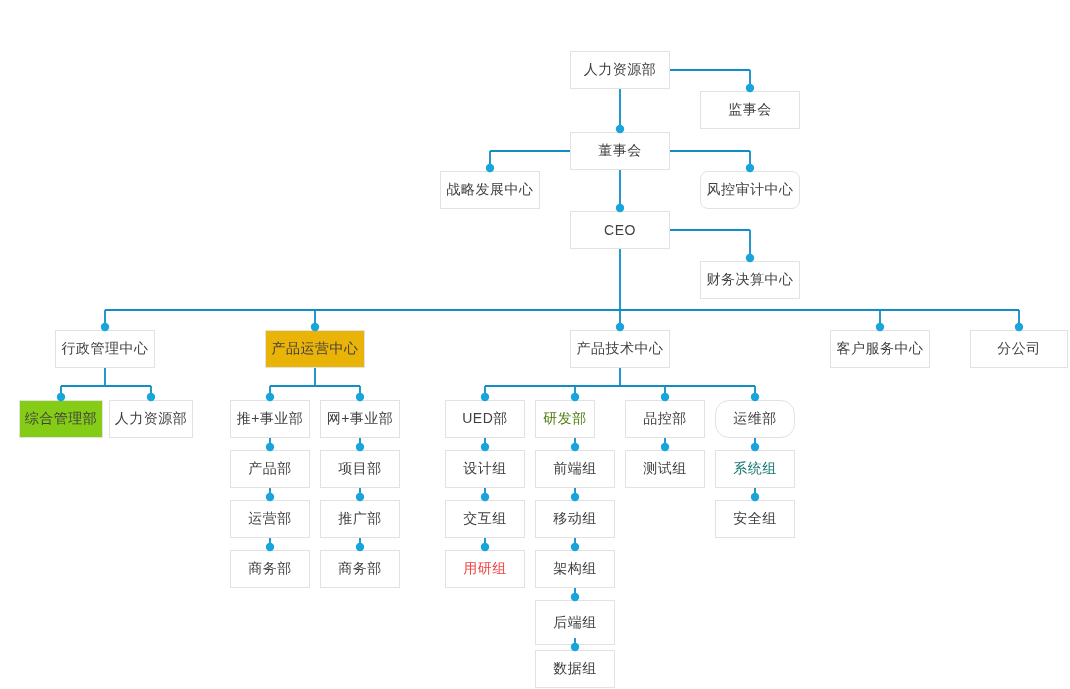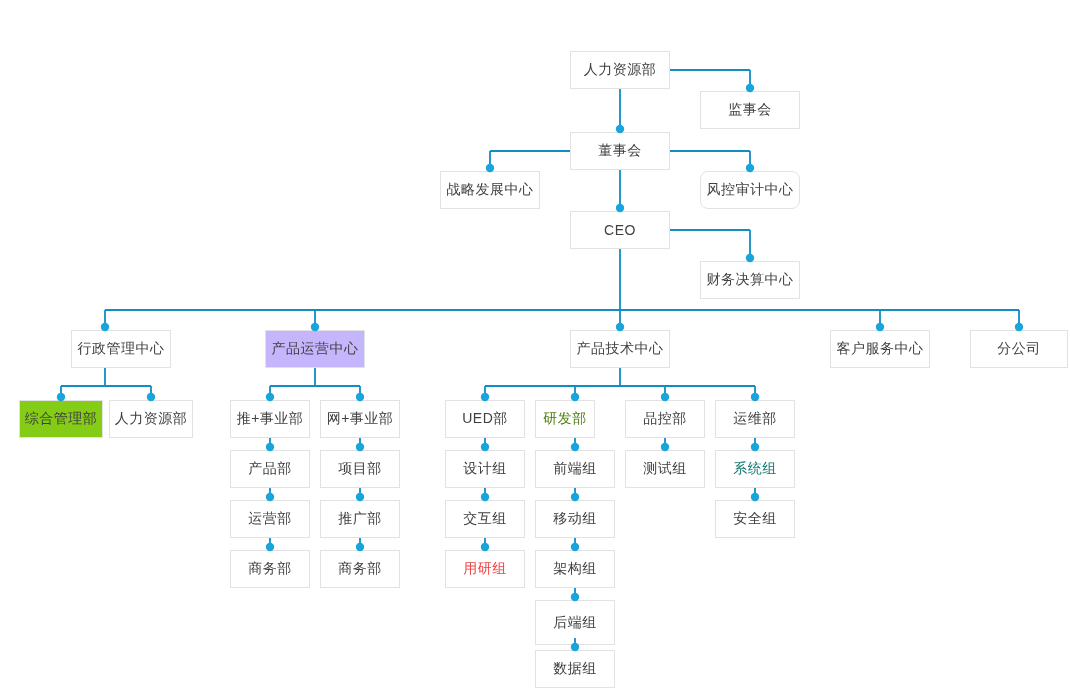--- a/index.html
+++ b/index.html
@@ -37,33 +37,33 @@
 <body>
 
 <div id="org-canvas" style="width: 1070px; height: 689px; background: rgb(255, 255, 255);">
     <div class="node" style="left: 570px; top: 51px; width: 100px; height: 38px; border-color: rgb(226, 226, 226); background: rgb(255, 255, 255); color: rgb(64, 64, 64);">人力资源部</div>
     <div class="node" style="left: 700px; top: 91px; width: 100px; height: 38px; border-color: rgb(226, 226, 226); background: rgb(255, 255, 255); color: rgb(64, 64, 64);">监事会</div>
     <div class="node" style="left: 570px; top: 132px; width: 100px; height: 38px; border-color: rgb(226, 226, 226); background: rgb(255, 255, 255); color: rgb(64, 64, 64);">董事会</div>
     <div class="node" style="left: 440px; top: 171px; width: 100px; height: 38px; border-color: rgb(226, 226, 226); background: rgb(255, 255, 255); color: rgb(64, 64, 64);">战略发展中心</div>
     <div class="node" style="left: 700px; top: 171px; width: 100px; height: 38px; border-color: rgb(226, 226, 226); background: rgb(255, 255, 255); color: rgb(64, 64, 64); border-radius: 8px;">风控审计中心</div>
     <div class="node" style="left: 570px; top: 211px; width: 100px; height: 38px; border-color: rgb(226, 226, 226); background: rgb(255, 255, 255); color: rgb(64, 64, 64);">CEO</div>
     <div class="node" style="left: 700px; top: 261px; width: 100px; height: 38px; border-color: rgb(226, 226, 226); background: rgb(255, 255, 255); color: rgb(64, 64, 64);">财务决算中心</div>
-    <div class="node" style="left: 71px; top: 330px; width: 100px; height: 38px; border-color: rgb(226, 226, 226); background: rgb(255, 255, 255); color: rgb(64, 64, 64);">行政管理中心</div>
-    <div class="node" style="left: 265px; top: 330px; width: 100px; height: 38px; border-color: rgb(226, 226, 226); background: #c4b5fd; color: rgb(64, 64, 64);">产品运营中心</div>
+    <div class="node" style="left: 55px; top: 330px; width: 100px; height: 38px; border-color: rgb(226, 226, 226); background: rgb(255, 255, 255); color: rgb(64, 64, 64);">行政管理中心</div>
+    <div class="node" style="left: 265px; top: 330px; width: 100px; height: 38px; border-color: rgb(226, 226, 226); background: #eab308; color: rgb(64, 64, 64);">产品运营中心</div>
     <div class="node" style="left: 570px; top: 330px; width: 100px; height: 38px; border-color: rgb(226, 226, 226); background: rgb(255, 255, 255); color: rgb(64, 64, 64);">产品技术中心</div>
     <div class="node" style="left: 830px; top: 330px; width: 100px; height: 38px; border-color: rgb(226, 226, 226); background: rgb(255, 255, 255); color: rgb(64, 64, 64);">客户服务中心</div>
     <div class="node" style="left: 970px; top: 330px; width: 98px; height: 38px; border-color: rgb(226, 226, 226); background: rgb(255, 255, 255); color: rgb(64, 64, 64);">分公司</div>
     <div class="node" style="left: 19px; top: 400px; width: 84px; height: 38px; border-color: rgb(226, 226, 226); background: #84cc16; color: rgb(64, 64, 64);">综合管理部</div>
     <div class="node" style="left: 109px; top: 400px; width: 84px; height: 38px; border-color: rgb(226, 226, 226); background: rgb(255, 255, 255); color: rgb(64, 64, 64);">人力资源部</div>
     <div class="node" style="left: 230px; top: 400px; width: 80px; height: 38px; border-color: rgb(226, 226, 226); background: rgb(255, 255, 255); color: rgb(64, 64, 64);">推+事业部</div>
     <div class="node" style="left: 320px; top: 400px; width: 80px; height: 38px; border-color: rgb(226, 226, 226); background: rgb(255, 255, 255); color: rgb(64, 64, 64);">网+事业部</div>
     <div class="node" style="left: 445px; top: 400px; width: 80px; height: 38px; border-color: rgb(226, 226, 226); background: rgb(255, 255, 255); color: rgb(64, 64, 64);">UED部</div>
     <div class="node" style="left: 535px; top: 400px; width: 60px; height: 38px; border-color: rgb(226, 226, 226); background: rgb(255, 255, 255); color: #4d7c0f;">研发部</div>
     <div class="node" style="left: 625px; top: 400px; width: 80px; height: 38px; border-color: rgb(226, 226, 226); background: rgb(255, 255, 255); color: rgb(64, 64, 64);">品控部</div>
-    <div class="node" style="left: 715px; top: 400px; width: 80px; height: 38px; border-color: rgb(226, 226, 226); background: rgb(255, 255, 255); color: rgb(64, 64, 64);">运维部</div>
+    <div class="node" style="left: 715px; top: 400px; width: 80px; height: 38px; border-color: rgb(226, 226, 226); background: rgb(255, 255, 255); color: rgb(64, 64, 64); border-radius: 14px;">运维部</div>
     <div class="node" style="left: 230px; top: 450px; width: 80px; height: 38px; border-color: rgb(226, 226, 226); background: rgb(255, 255, 255); color: rgb(64, 64, 64); font-family: Liberation Mono, monospace;">产品部</div>
     <div class="node" style="left: 230px; top: 500px; width: 80px; height: 38px; border-color: rgb(226, 226, 226); background: rgb(255, 255, 255); color: rgb(64, 64, 64);">运营部</div>
     <div class="node" style="left: 230px; top: 550px; width: 80px; height: 38px; border-color: rgb(226, 226, 226); background: rgb(255, 255, 255); color: rgb(64, 64, 64);">商务部</div>
     <div class="node" style="left: 320px; top: 450px; width: 80px; height: 38px; border-color: rgb(226, 226, 226); background: rgb(255, 255, 255); color: rgb(64, 64, 64);">项目部</div>
     <div class="node" style="left: 320px; top: 500px; width: 80px; height: 38px; border-color: rgb(226, 226, 226); background: rgb(255, 255, 255); color: rgb(64, 64, 64);">推广部</div>
     <div class="node" style="left: 320px; top: 550px; width: 80px; height: 38px; border-color: rgb(226, 226, 226); background: rgb(255, 255, 255); color: rgb(64, 64, 64);">商务部</div>
     <div class="node" style="left: 445px; top: 450px; width: 80px; height: 38px; border-color: rgb(226, 226, 226); background: rgb(255, 255, 255); color: rgb(64, 64, 64);">设计组</div>
     <div class="node" style="left: 445px; top: 500px; width: 80px; height: 38px; border-color: rgb(226, 226, 226); background: rgb(255, 255, 255); color: rgb(64, 64, 64);">交互组</div>
     <div class="node" style="left: 445px; top: 550px; width: 80px; height: 38px; border-color: rgb(226, 226, 226); background: rgb(255, 255, 255); color: #ef4444;">用研组</div>
     <div class="node" style="left: 535px; top: 450px; width: 80px; height: 38px; border-color: rgb(226, 226, 226); background: rgb(255, 255, 255); color: rgb(64, 64, 64);">前端组</div>

